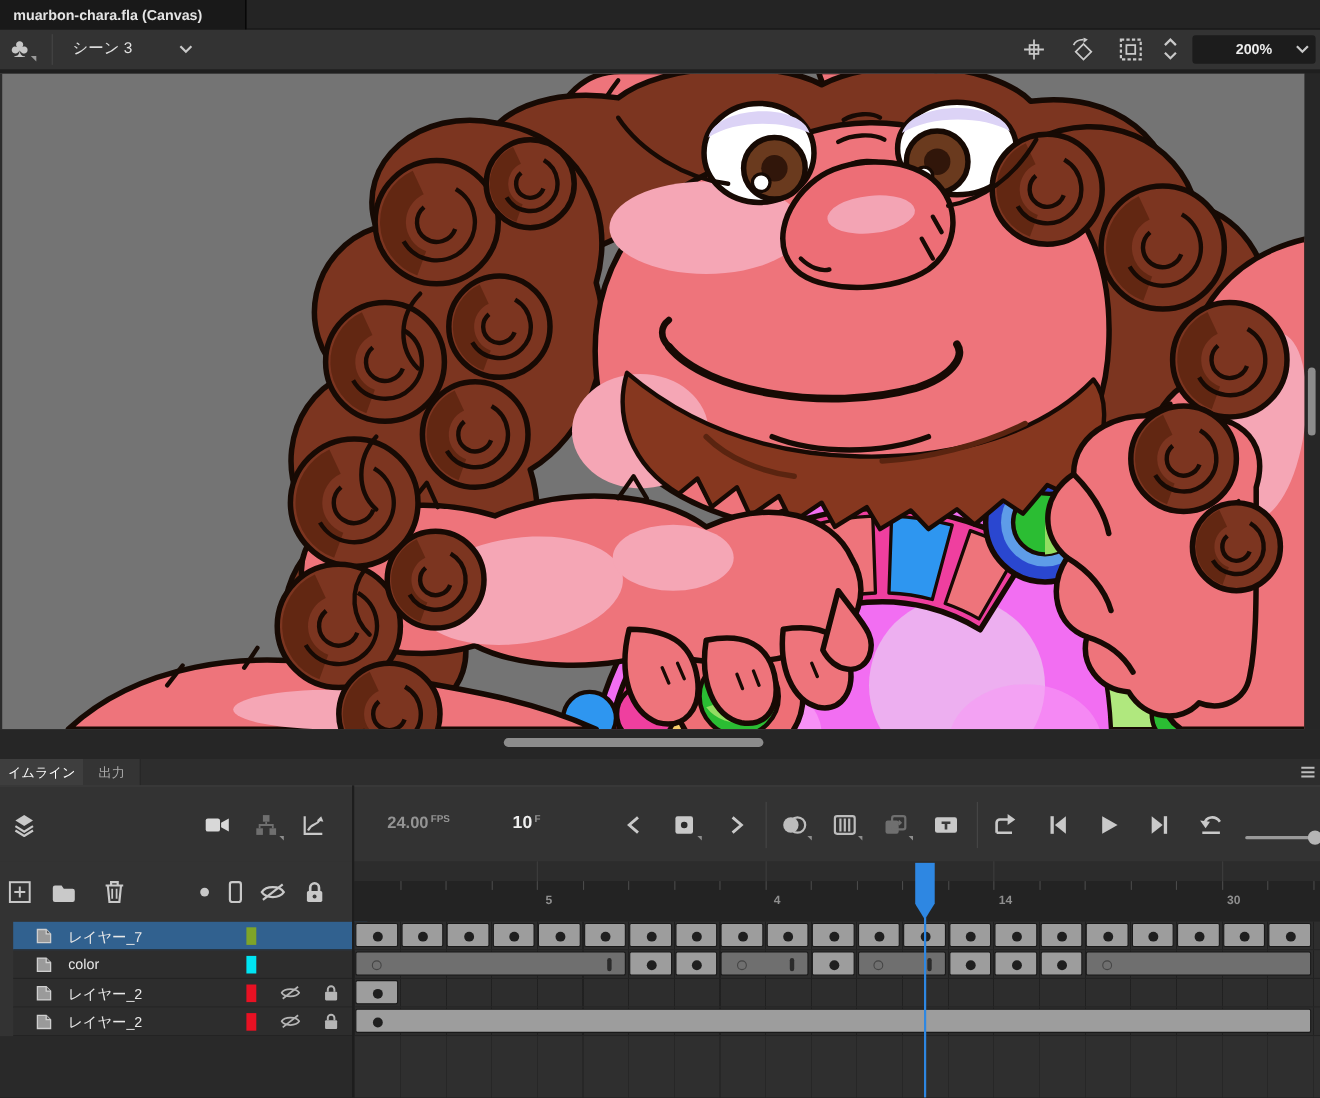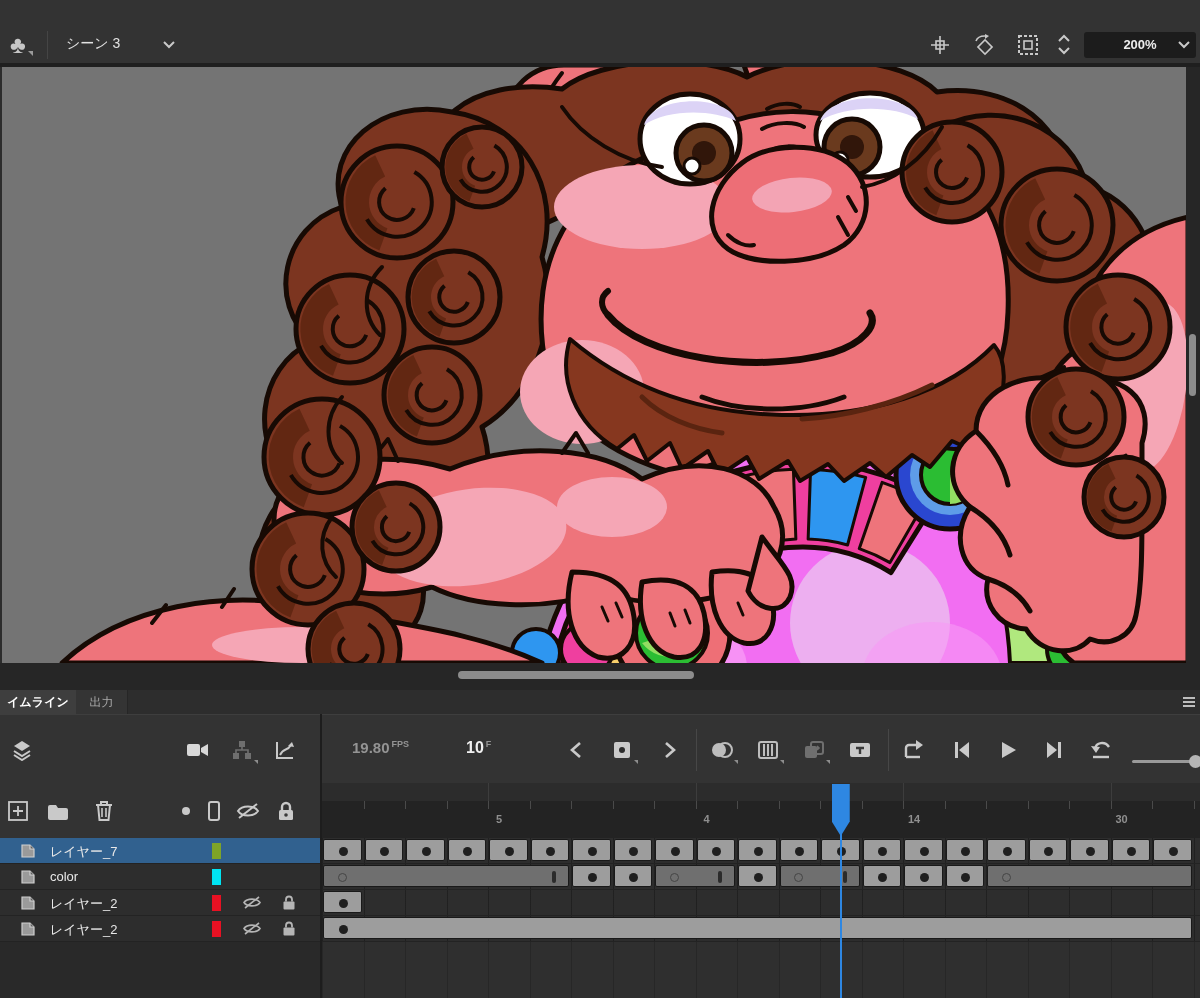--- a/index.html
+++ b/index.html
@@ -32,21 +32,21 @@
   #stage { left:0; top:67px; width:1186px; height:596px; background:#747474; overflow:hidden;
            border-left:2px solid #2c2c2c; }
   #canvas-right { left:1186px; top:67px; width:14px; height:596px; background:#262626; }
   .v-thumb { left:3px; top:267px; width:7px; height:62px; background:#8c8c8c; border-radius:4px; }
   #canvas-bottom { left:0; top:663px; width:1200px; height:27px; background:#262626; }
   .h-thumb { left:458px; top:8px; width:236px; height:8px; background:#8c8c8c; border-radius:4px; }
 
   
   #tl-tabbar { left:0; top:690px; width:1200px; height:24px; background:#2d2d2d; }
   .tl-tab { height:24px; font-size:12px; line-height:24px; text-align:center; }
-  .tl-tab.active { left:0; width:76px; background:#3e3e3e; color:#fff; font-weight:bold; }
+  .tl-tab.active { left:0; width:76px; background:#3e3e3e; color:#fff; font-weight:normal; }
   .tl-tab.inactive { left:76px; width:52px; background:#343434; color:#ababab; border-right:1px solid #262626; }
   .tl-menu { left:1182px; top:6px; }
 
   
   #tl-controls { left:0; top:714px; width:1200px; height:69px; background:#333; border-top:1px solid #3e3e3e; }
   .ctl { top:23px; width:28px; height:24px; display:flex; align-items:center; justify-content:center; }
   .ctl .sub { position:absolute; right:-2px; bottom:-2px; width:0; height:0;
               border-left:4px solid transparent; border-top:4px solid #8d8d8d; }
   .ctl-div { top:14px; width:1px; height:42px; background:#474747; }
   .fps-group { top:24px; color:#949494; font-weight:bold; }
@@ -58,21 +58,21 @@
   
   #tl-header-left { left:0; top:783px; width:322px; height:55px; background:#333; }
   .hicon { top:16px; width:24px; height:24px; display:flex; align-items:center; justify-content:center; }
   #ruler-top { left:322px; top:783px; width:878px; height:18px; background:#2c2c2c; }
   #ruler { left:322px; top:801px; width:878px; height:37px; background:#232323; }
   .ruler-sep { position:absolute; top:0; width:1px; height:18px; background:#3d3d3d; }
   .tick { position:absolute; top:0; width:1px; height:8px; background:#4a4a4a; }
   .rlabel { position:absolute; top:12px; width:22px; text-align:center; font-size:11px; color:#8f8f8f; font-weight:bold; }
 
   
-  .lrow-name { left:0; width:322px; height:26px; background:#2d2d2d; border-bottom:1px solid #232323; }
+  .lrow-name { left:12px; width:322px; height:26px; background:#2d2d2d; border-bottom:1px solid #232323; }
   .lrow-name.selected { background:#31618f; }
   .lname { position:absolute; left:50px; top:5px; font-size:13px; color:#e8e8e8; }
   .licon { position:absolute; left:20px; top:5px; }
   .swatch { position:absolute; left:212px; top:5px; width:9px; height:16px; }
   .rowicon { position:absolute; top:5px; }
   .lrow-frames { left:322px; width:878px; height:26px; background:#2d2d2d; border-bottom:1px solid #232323;
       background-image:repeating-linear-gradient(to right, rgba(0,0,0,.28) 0 1px, transparent 1px 41.5px); }
   .cell { position:absolute; top:1px; height:22px; background:#9d9d9d; border:1.5px solid #191919; border-radius:2px; }
   .cell.span-empty { background:#6f6f6f; }
   .kdot { position:absolute; top:7px; width:9px; height:9px; border-radius:50%; background:#1f1f1f; }
@@ -90,20 +90,25 @@
       clip-path:polygon(0 0,100% 0,100% 72%,50% 100%,0 72%); }
   #playhead-line { left:840px; top:834px; width:2px; height:164px; background:#2e87e2; z-index:5; }
 
   svg.ic { display:block; }
 </style>
 </head>
 <body>
 
 <div id="app">
 
+  <div class="abs" id="tabbar">
+    <div class="abs doc-tab">
+      <span>muarbon-chara.fla (Canvas)</span>
+    </div>
+  </div>
 
   <div class="abs" id="toolbar">
     <div class="abs clubs">♣<span class="tri"></span></div>
     <div class="abs tb-div"></div>
     <div class="abs scene-label">シーン 3</div>
     <div class="abs scene-chev">
       <svg class="ic" width="14" height="10">
           <polyline points="2,2 7,7 12,2" fill="none" stroke="#c9c9c9" stroke-width="2"></polyline>
         </svg>
     </div>
@@ -368,21 +373,21 @@
         <span class="sub"></span>
     </div>
     <div class="abs ctl" style="left:270px">
       <svg class="ic" width="22" height="22">
           <path d="M4,3 V19 H20" fill="none" stroke="#c9c9c9" stroke-width="2"></path>
           <path d="M7,16 C11,8 14,13 18,6" fill="none" stroke="#c9c9c9" stroke-width="2"></path>
           <polygon points="19,3 21,8 15,7" fill="#c9c9c9"></polygon>
         </svg>
     </div>
     <div class="abs fps-group" style="left:352px">
-      <span class="fps-num">19.80</span><span class="fps-sup">FPS</span>
+      <span class="fps-num">24.00</span><span class="fps-sup">FPS</span>
     </div>
     <div class="abs fps-group" style="left:466px">
       <span class="fps-num frame-num">10</span><span class="fps-sup">F</span>
     </div>
     <div class="abs ctl" style="left:562px">
       <svg class="ic" width="16" height="18">
           <polyline points="12,2 4,9 12,16" fill="none" stroke="#c9c9c9" stroke-width="2.6"></polyline>
         </svg>
     </div>
     <div class="abs ctl" style="left:608px">

